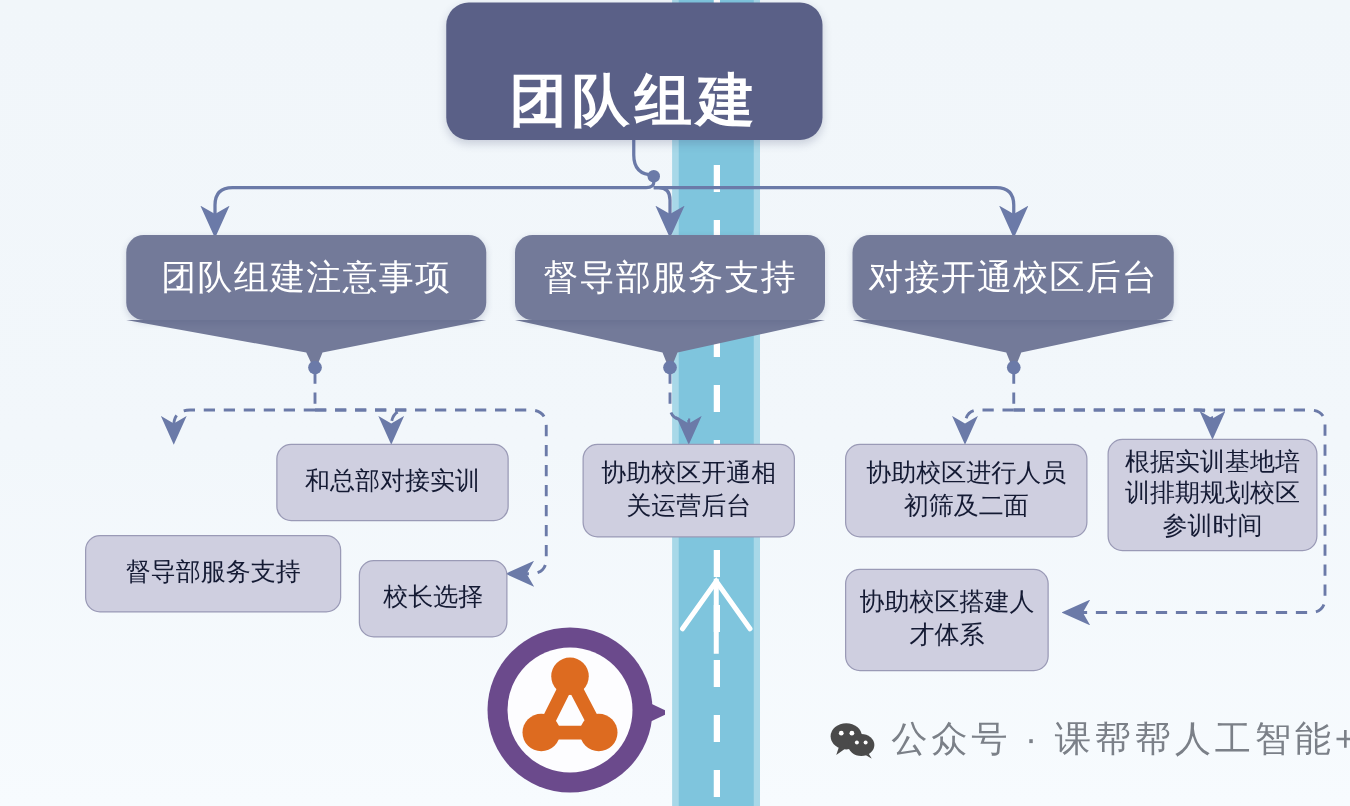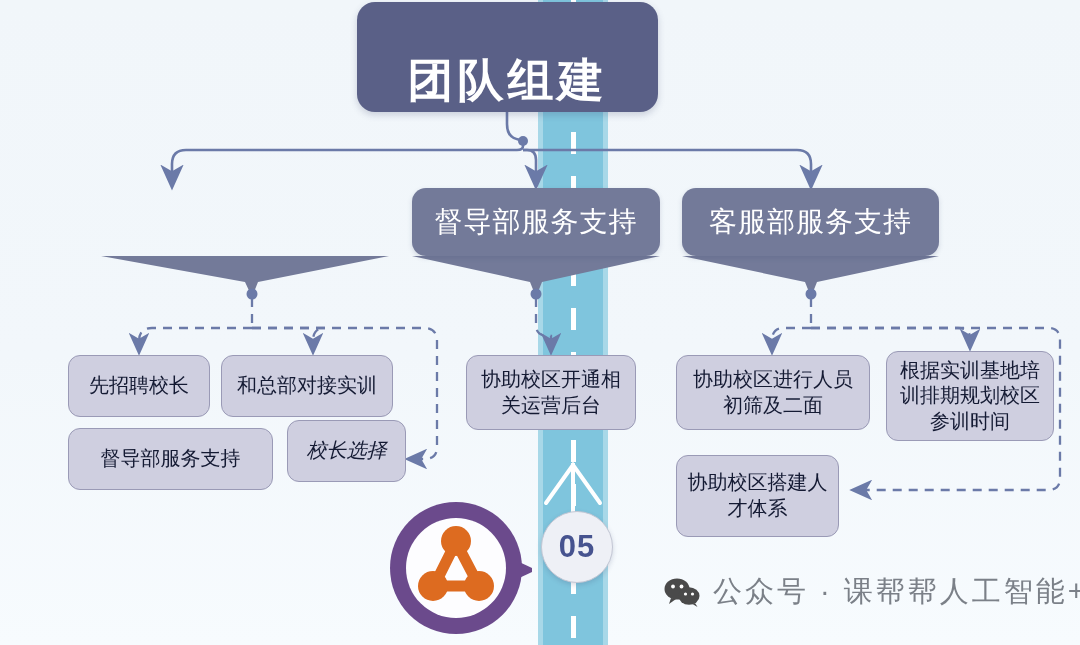--- a/index.html
+++ b/index.html
@@ -65,23 +65,23 @@
   .leaf {
     background: #cfcfe0;
     border: 1.4px solid #9a9ab6;
     border-radius: 12px;
     color: #141a33;
     font-size: 20px;
     line-height: 1.28;
     padding: 4px 8px;
   }
   #l1 { left: 68px;  top: 355px; width: 142px; height: 62px; }
-  #l2 { left: 221px; top: 355px; width: 172px; height: 62px; }
+  #l2 { left: 221px; top: 355px; width: 186px; height: 62px; }
   #l3 { left: 68px;  top: 428px; width: 205px; height: 62px; }
-  #l4 { left: 287px; top: 420px; width: 119px; height: 62px; font-style: italic; }
+  #l4 { left: 287px; top: 448px; width: 119px; height: 62px; }
   #l5 { left: 466px; top: 355px; width: 170px; height: 75px; text-align: center; }
   #l6 { left: 676px; top: 355px; width: 194px; height: 75px; }
   #l7 { left: 886px; top: 351px; width: 168px; height: 90px; }
   #l8 { left: 676px; top: 455px; width: 163px; height: 82px; }
 
   
   .logo-wrap { position: absolute; left: 384px; top: 496px; width: 148px; height: 148px; }
   .badge-05 {
     position: absolute; left: 541px; top: 511px; width: 72px; height: 72px;
     border-radius: 50%;
@@ -158,30 +158,30 @@
       <path d="M811,328 L783,328 Q772,328 772,341 L772,350" marker-end="url(#ah)"></path>
       <path d="M811,328 L958,328 Q970,328 970,338 L970,346" marker-end="url(#ah)"></path>
       <path d="M811,328 L1048,328 Q1060,328 1060,340 L1060,478 Q1060,490 1048,490 L855,490" marker-end="url(#ah)"></path>
     </g>
   </svg>
 
   <div class="node title-box">
     <span>团队组建</span>
   </div>
 
+  <div class="node lvl2" id="n2-1">
+    <span>团队组建注意事项</span>
+  </div>
   <div class="node lvl2" id="n2-2">
     <span>督导部服务支持</span>
   </div>
   <div class="node lvl2" id="n2-3">
-    <span>客服部服务支持</span>
-  </div>
-
-  <div class="node leaf" id="l1">
-    <span>先招聘校长</span>
-  </div>
+    <span>对接开通校区后台</span>
+  </div>
+
   <div class="node leaf" id="l2">
     <span>和总部对接实训</span>
   </div>
   <div class="node leaf" id="l3">
     <span>督导部服务支持</span>
   </div>
   <div class="node leaf" id="l4">
     <span>校长选择</span>
   </div>
   <div class="node leaf" id="l5">
@@ -204,23 +204,20 @@
       <circle cx="72" cy="72" r="50" fill="#fdfdff"></circle>
       <g stroke="#dd6b20" stroke-width="11" fill="none" stroke-linecap="round">
         <path d="M72 46 L50 90 L95 90 Z"></path>
       </g>
       <circle cx="72" cy="45" r="15" fill="#dd6b20"></circle>
       <circle cx="49" cy="90" r="15" fill="#dd6b20"></circle>
       <circle cx="95" cy="90" r="15" fill="#dd6b20"></circle>
     </svg>
   </div>
 
-  <div class="badge-05">
-    <span>05</span>
-  </div>
 
   <div class="footer">
     <svg class="wechat-icon" viewBox="0 0 36 30">
       <ellipse cx="13" cy="12" rx="12.5" ry="10.5" fill="#4a4a4a"></ellipse>
       <path d="M7 21 L5 27 L12 22 Z" fill="#4a4a4a"></path>
       <circle cx="9" cy="9.5" r="1.9" fill="#ffffff"></circle>
       <circle cx="17.5" cy="9.5" r="1.9" fill="#ffffff"></circle>
       <ellipse cx="25" cy="19" rx="10.5" ry="8.8" fill="#4a4a4a"></ellipse>
       <path d="M31 26 L33.5 30 L28.5 27 Z" fill="#4a4a4a"></path>
       <circle cx="21.5" cy="17" r="1.6" fill="#ffffff"></circle>

